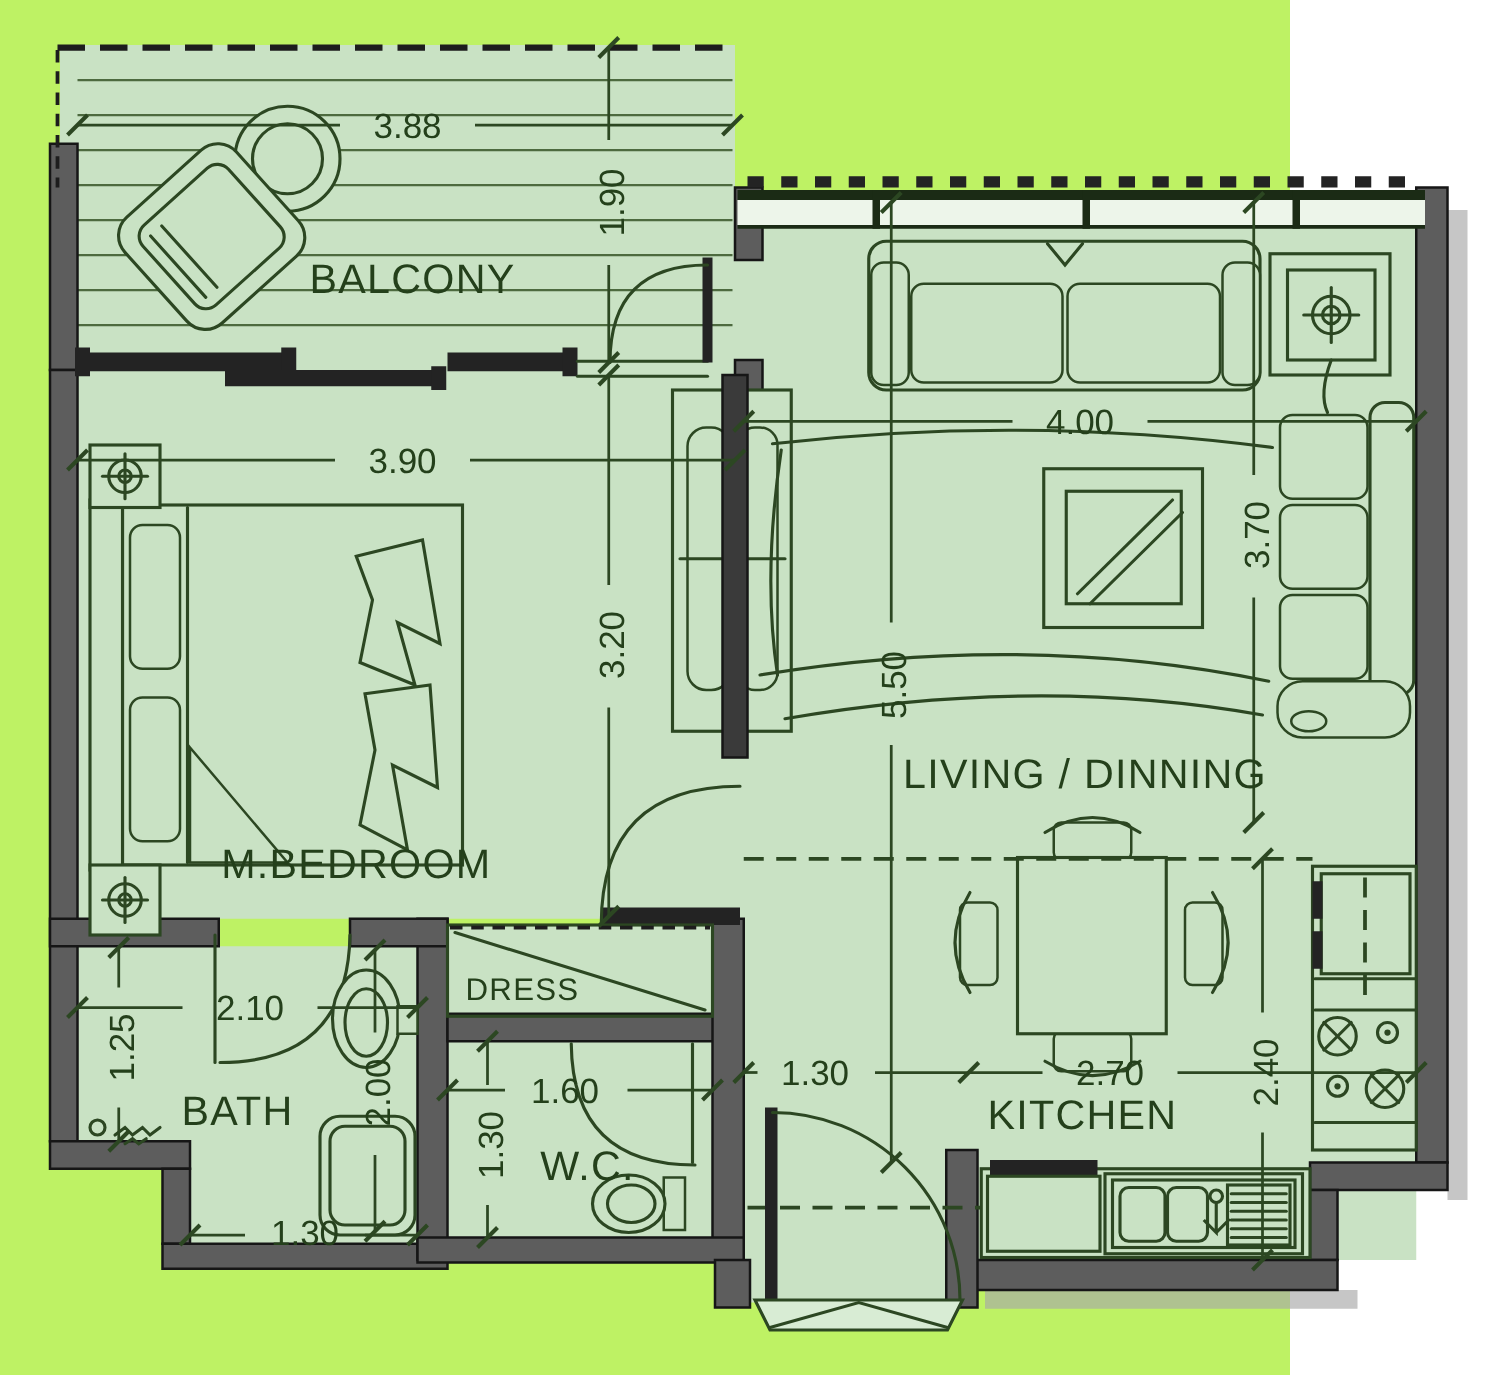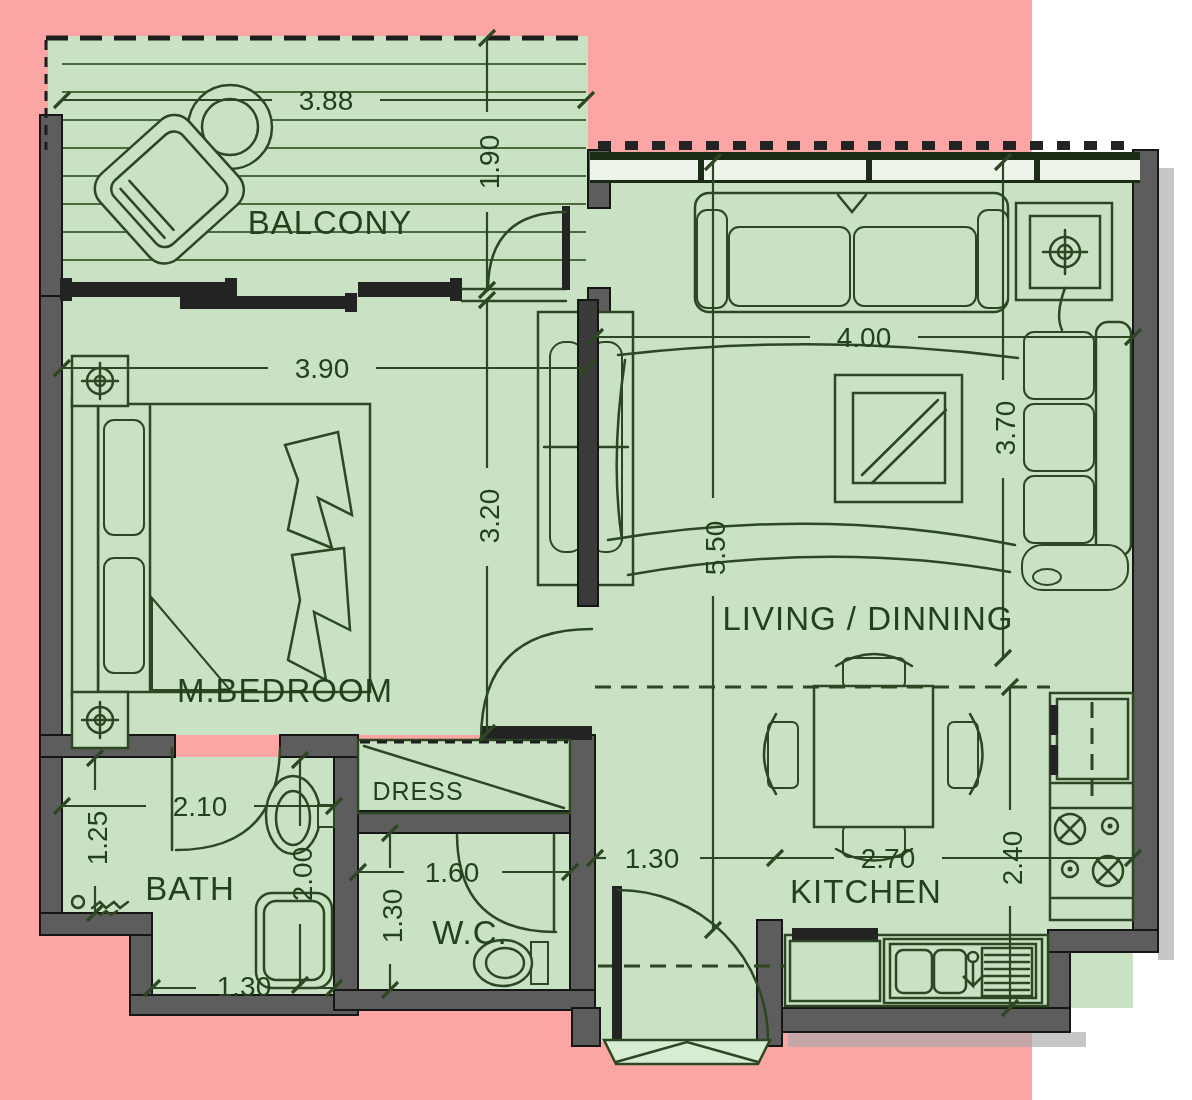--- a/index.html
+++ b/index.html
@@ -1,16 +1,16 @@
 <!DOCTYPE html>
 <html><head>
 <meta charset="utf-8">
 <style>
   html,body{margin:0;padding:0;background:#ffffff;}
-  .page{width:1032px;height:1100px;position:relative;background:#fca5a5;}
+  .page{width:1032px;height:1100px;position:relative;background:#bef264;}
   svg{display:block}
   .wall{fill:#5d5d5d;stroke:#161616;stroke-width:2}
   .floor{fill:#c9e2c4;stroke:none}
   .pale{fill:#edf5ea;stroke:none}
   .st{stroke:#2c4722;stroke-width:2.5;fill:none;stroke-linecap:round}
   .stf{stroke:#2c4722;stroke-width:2.5;fill:#c9e2c4}
   .stf2{stroke:#2c4722;stroke-width:2;fill:#c9e2c4}
   .deck{stroke:#4d6a3f;stroke-width:1.8}
   .dark{fill:#232323;stroke:none}
   .dkline{fill:#1b2b15;stroke:none}

